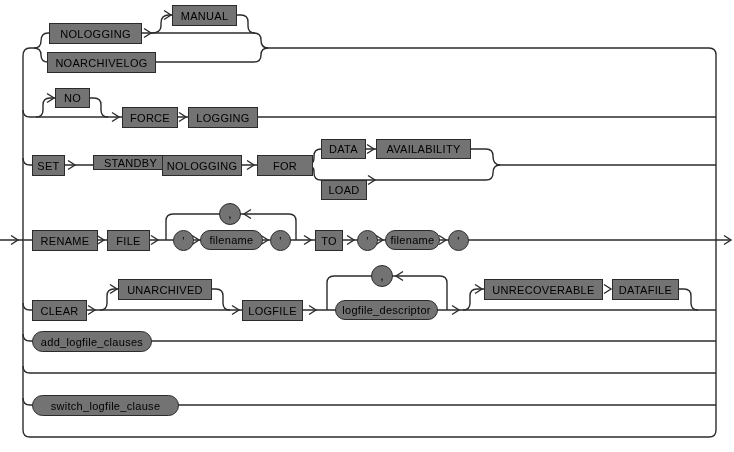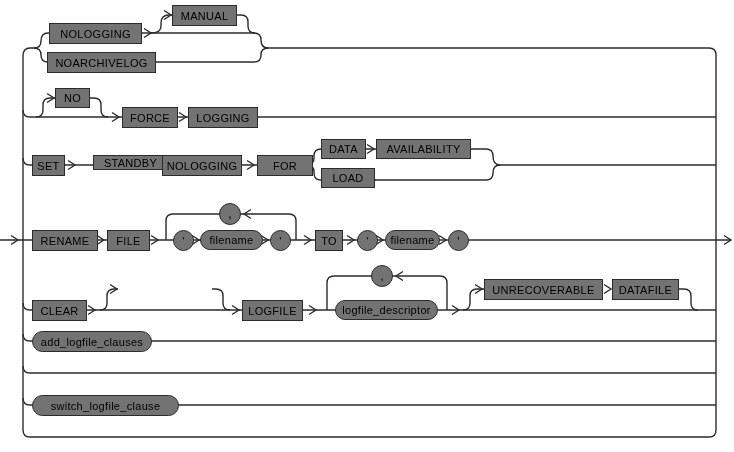--- a/index.html
+++ b/index.html
@@ -128,34 +128,35 @@
   <div class="node kw" style="left:55px;top:88px;width:35px;height:20px">NO</div>
   <div class="node kw" style="left:122px;top:107px;width:56px;height:21px">FORCE</div>
   <div class="node kw" style="left:188px;top:107px;width:70px;height:21px">LOGGING</div>
 
   <div class="node kw" style="left:32px;top:155px;width:33px;height:21px">SET</div>
   <div class="node kw" style="left:93px;top:155px;width:75px;height:15px">STANDBY</div>
   <div class="node kw" style="left:162px;top:155px;width:80px;height:21px">NOLOGGING</div>
   <div class="node kw" style="left:257px;top:155px;width:56px;height:21px">FOR</div>
   <div class="node kw" style="left:321px;top:139px;width:45px;height:20px">DATA</div>
   <div class="node kw" style="left:376px;top:139px;width:95px;height:20px">AVAILABILITY</div>
-  <div class="node kw" style="left:321px;top:168px;width:54px;height:20px">LOAD</div>
+  <div class="node kw" style="left:321px;top:180px;width:46px;height:20px">LOAD</div>
 
   <div class="node kw" style="left:32px;top:230px;width:66px;height:21px">RENAME</div>
   <div class="node kw" style="left:107px;top:230px;width:43px;height:21px">FILE</div>
   <div class="node circ" style="left:173px;top:230px">'</div>
   <div class="node oval" style="left:200px;top:230px;width:63px;height:20px">filename</div>
   <div class="node circ" style="left:270px;top:230px">'</div>
   <div class="node circ comma" style="left:219px;top:203px">,</div>
   <div class="node kw" style="left:315px;top:230px;width:28px;height:21px">TO</div>
   <div class="node circ" style="left:357px;top:230px">'</div>
   <div class="node oval" style="left:385px;top:230px;width:55px;height:20px">filename</div>
   <div class="node circ" style="left:448px;top:230px">'</div>
 
   <div class="node kw" style="left:32px;top:300px;width:55px;height:21px">CLEAR</div>
+  <div class="node kw" style="left:118px;top:279px;width:94px;height:21px">UNARCHIVED</div>
   <div class="node kw" style="left:242px;top:300px;width:61px;height:21px">LOGFILE</div>
   <div class="node oval" style="left:335px;top:300px;width:103px;height:20px">logfile_descriptor</div>
   <div class="node circ comma" style="left:371px;top:265px">,</div>
   <div class="node kw" style="left:484px;top:279px;width:119px;height:21px">UNRECOVERABLE</div>
   <div class="node kw" style="left:612px;top:279px;width:67px;height:21px">DATAFILE</div>
 
   <div class="node oval" style="left:32px;top:331px;width:120px;height:21px">add_logfile_clauses</div>
   <div class="node oval" style="left:32px;top:395px;width:147px;height:21px">switch_logfile_clause</div>
 
 </div>

